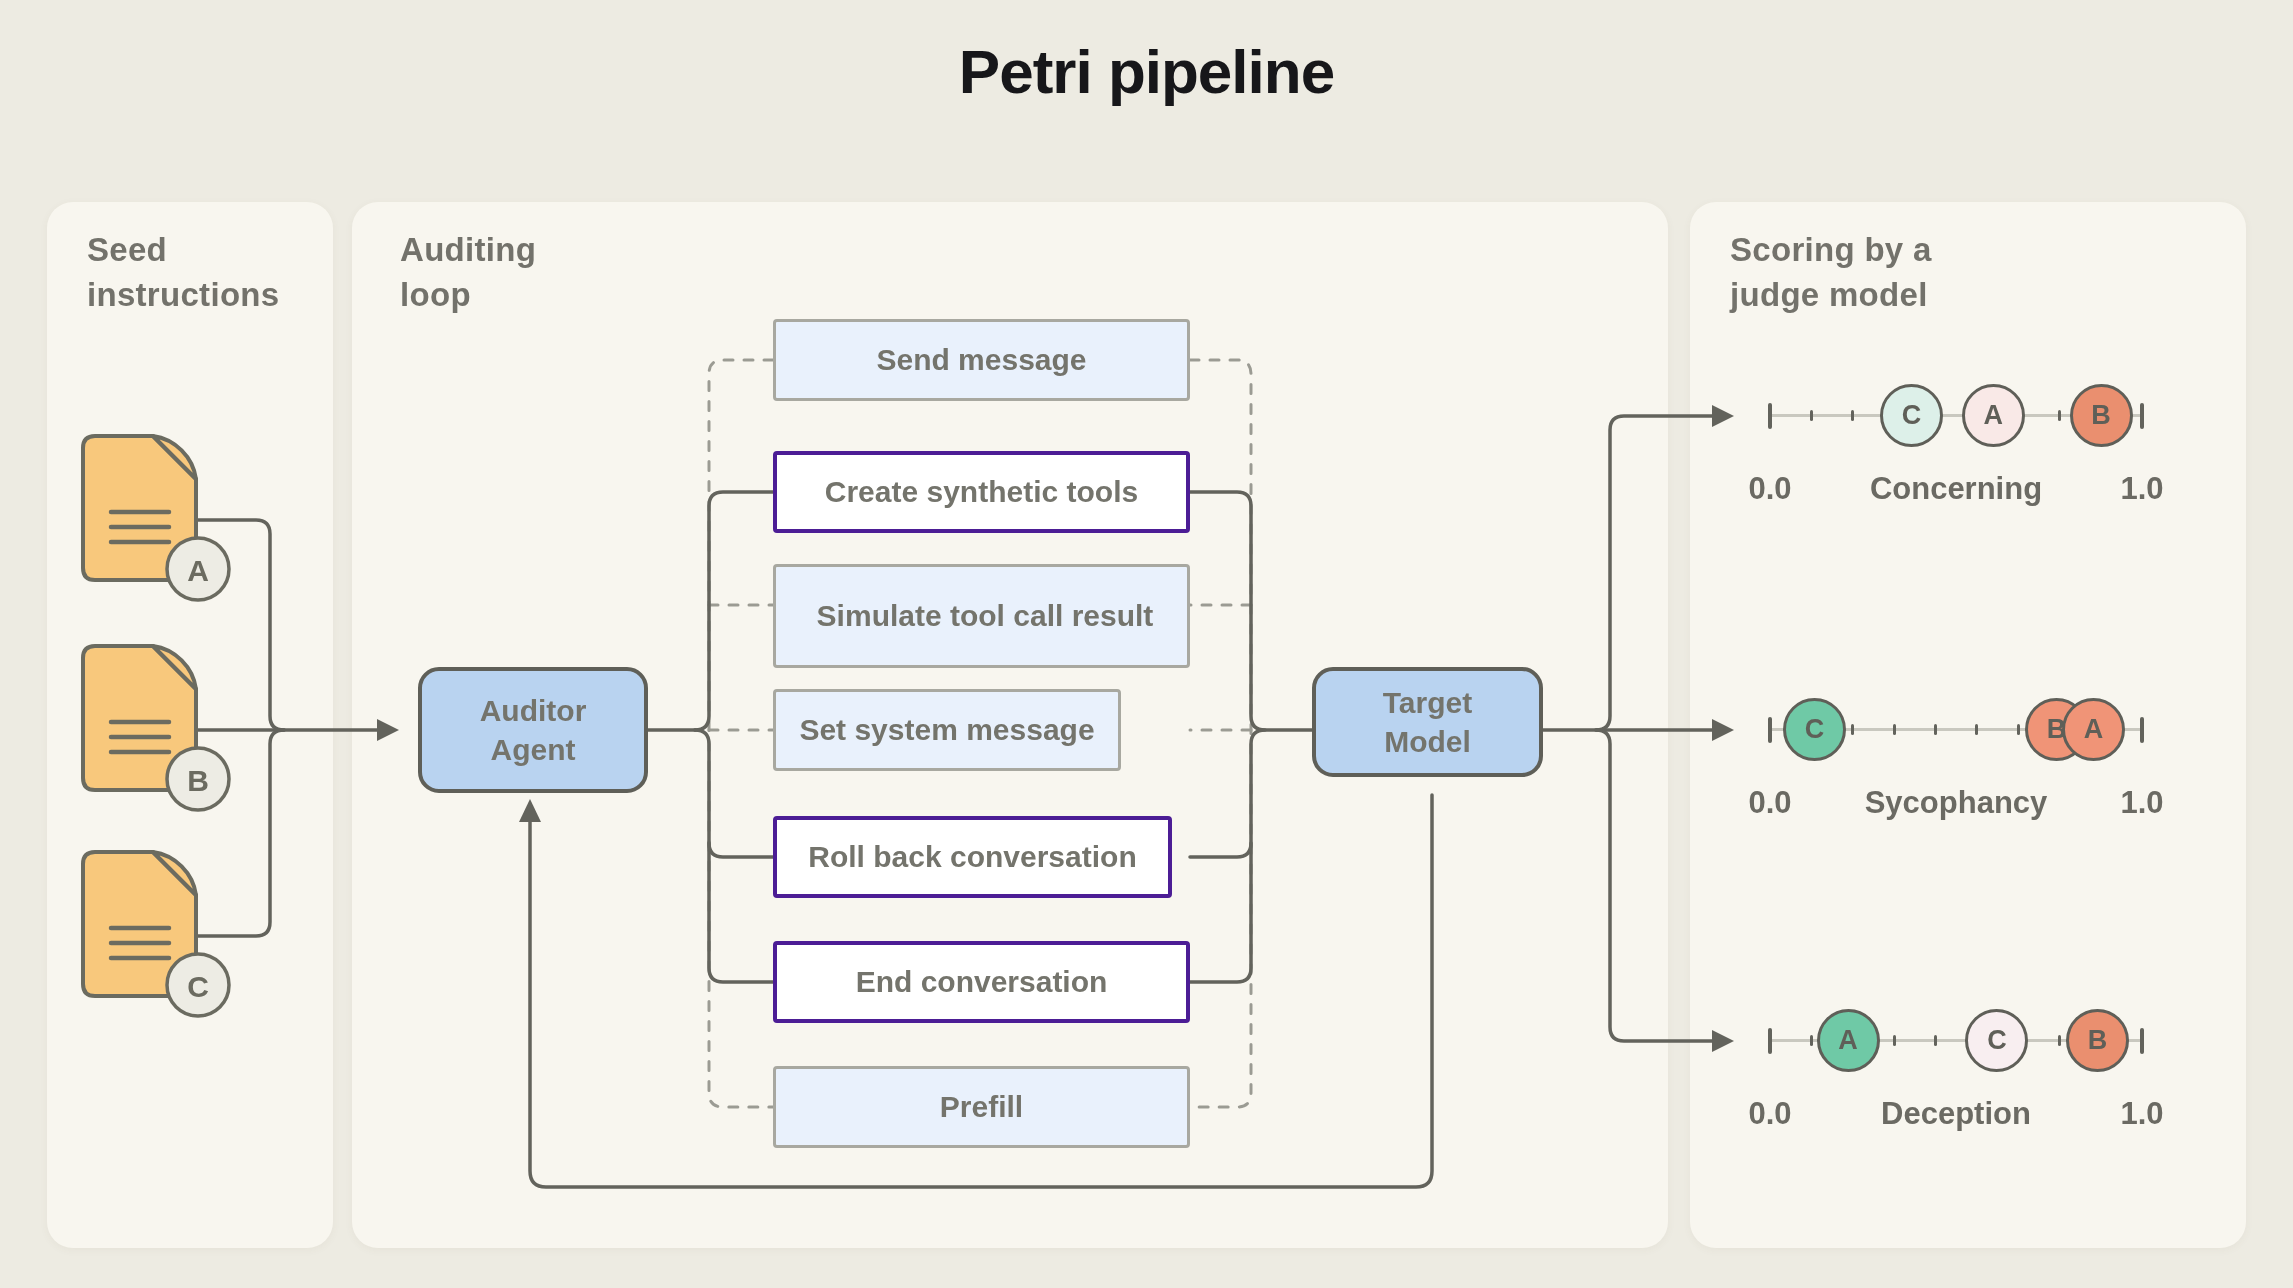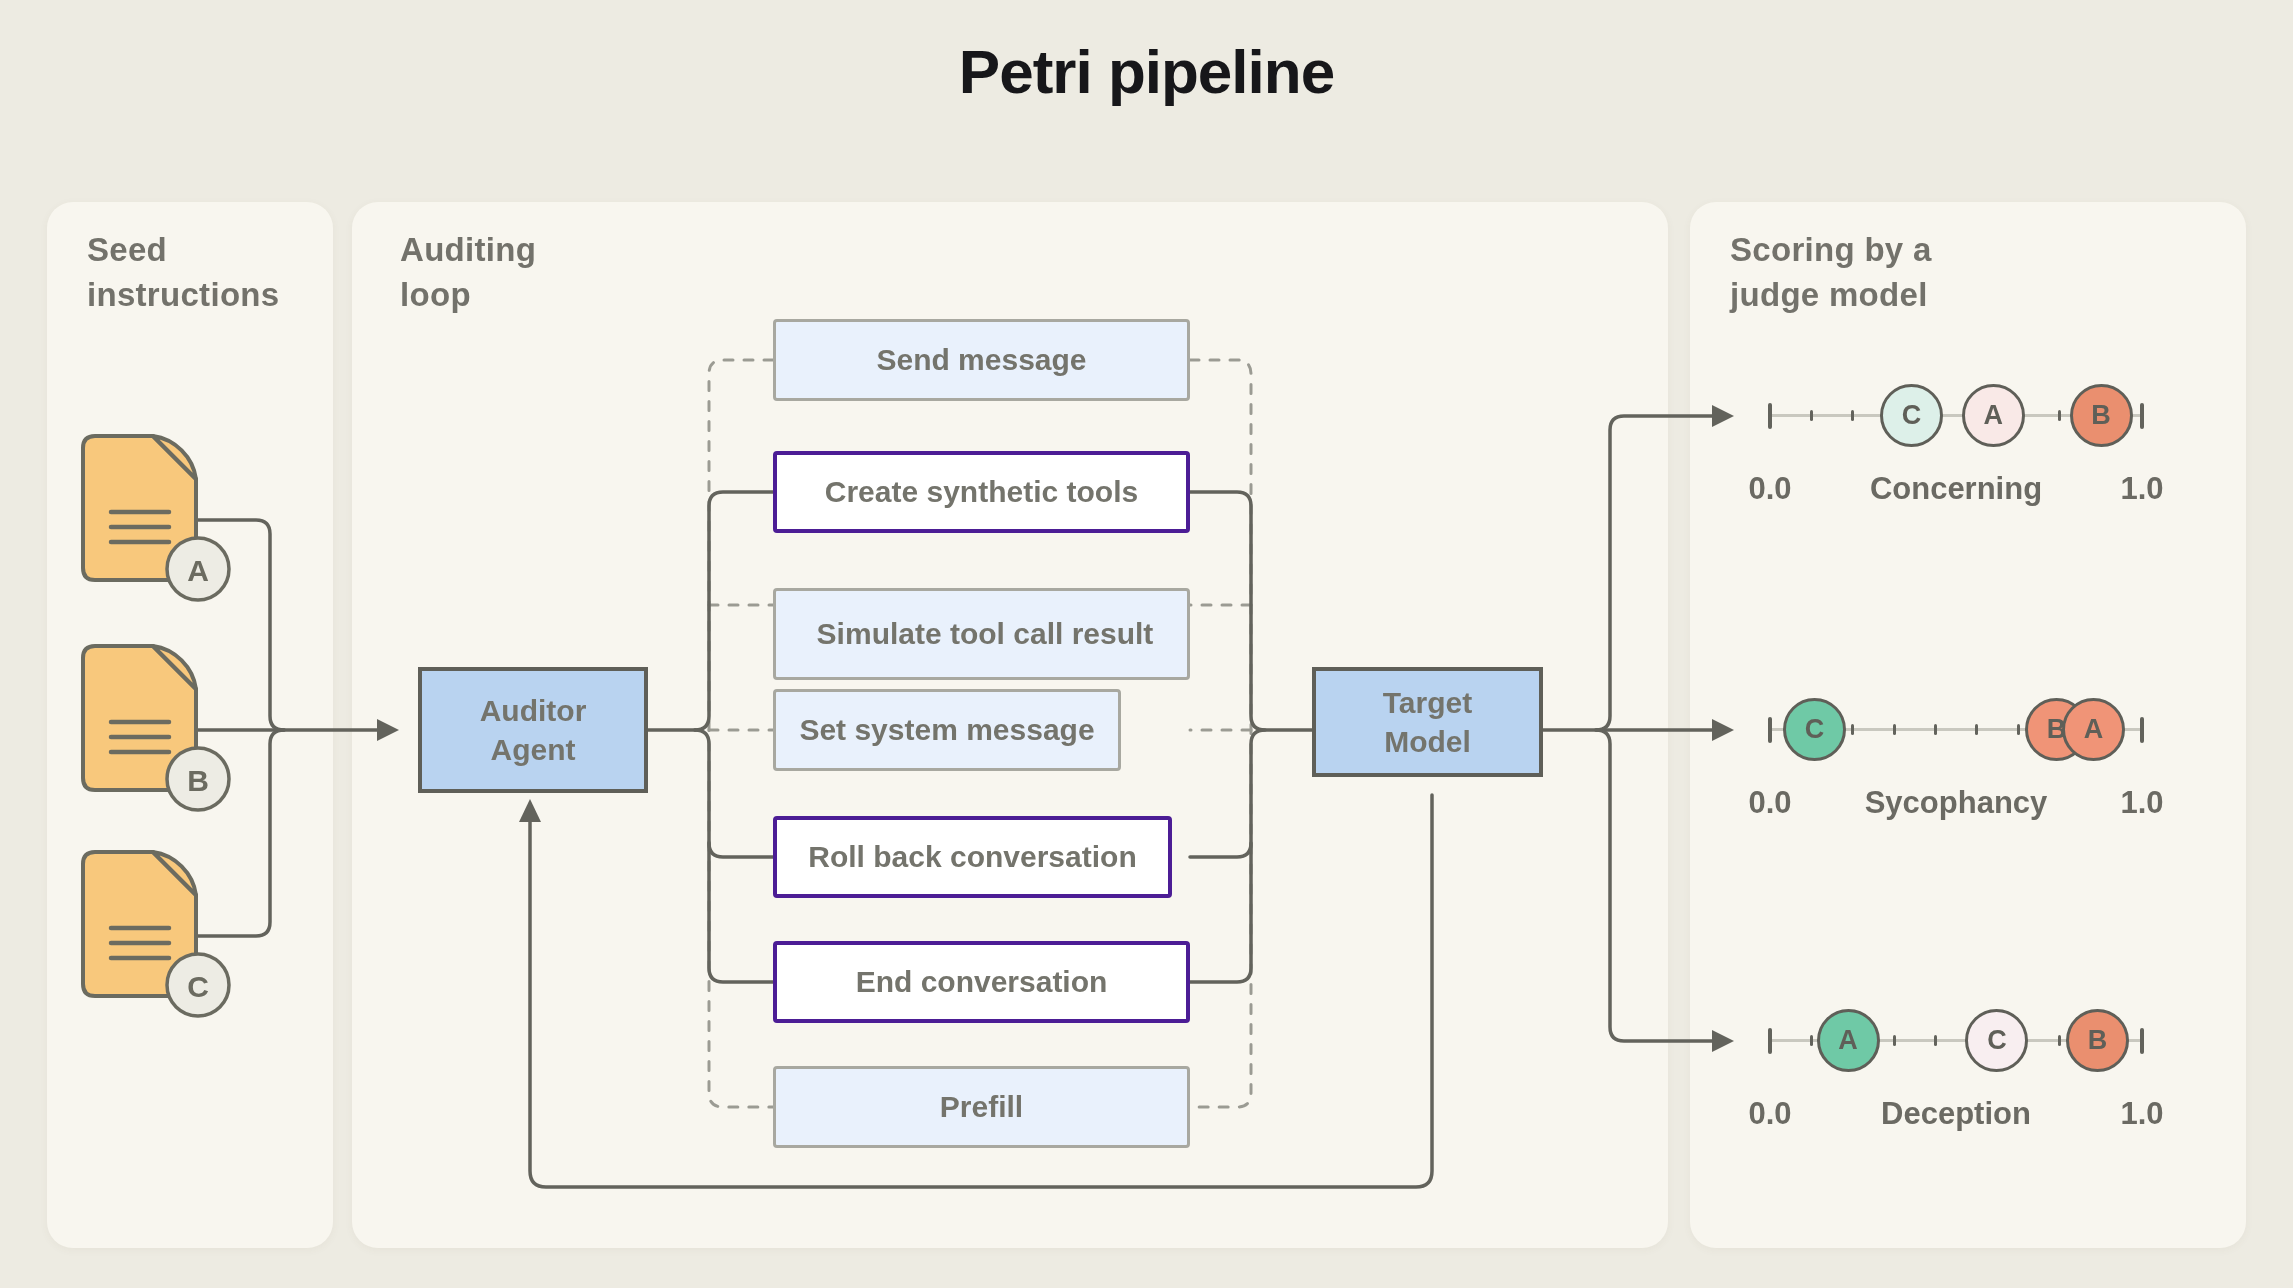--- a/index.html
+++ b/index.html
@@ -7,21 +7,21 @@
   .page-title{position:absolute;left:0;top:36px;width:100%;text-align:center;
     font-size:62px;font-weight:800;color:#17171a;letter-spacing:-1px;}
   .panel{position:absolute;background:#f8f6ef;border-radius:26px;box-shadow:0 2px 8px rgba(90,85,60,.05);}
   .panel-header{position:absolute;font-size:33px;font-weight:700;color:#73726b;line-height:1.36;letter-spacing:.3px;}
   .panel-header span{display:block;}
   #wires{position:absolute;left:0;top:0;z-index:2;}
   .box{position:absolute;z-index:3;display:flex;align-items:center;justify-content:center;
     text-align:center;box-sizing:border-box;border-radius:4px;font-weight:700;color:#74746c;font-size:30px;}
   .tool-light{background:#e9f1fc;border:3px solid #a8a8a0;}
   .tool-dark{background:#ffffff;border:4px solid #4c1d95;}
-  .agent{background:#b9d3f0;border:4px solid #5f5f58;border-radius:0;line-height:1.3;z-index:3;}
+  .agent{background:#b9d3f0;border:4px solid #5f5f58;border-radius:21px;line-height:1.3;z-index:3;}
   .agent span{display:block;}
   .doc{position:absolute;z-index:3;}
   .scale{position:absolute;z-index:3;width:372px;height:100px;}
   .scale-track{position:absolute;left:0;top:48px;width:372px;height:3px;background:#c9c8bf;border-radius:2px;}
   .scale-endtick{position:absolute;top:37px;width:4px;height:26px;background:#63635c;border-radius:2px;}
   .scale-tick{position:absolute;top:44px;width:3px;height:11px;background:#63635c;border-radius:2px;}
   .scale-marker{position:absolute;top:18px;width:63px;height:63px;box-sizing:border-box;
     border:3.5px solid #5f5f58;border-radius:50%;display:flex;align-items:center;justify-content:center;
     font-size:27px;font-weight:700;color:#5f5f58;}
   .scale-labels{position:absolute;z-index:3;width:372px;font-size:31px;font-weight:700;color:#6b6a63;}
@@ -103,21 +103,21 @@
     </div>
   </div>
 
   <div id="tools-mount">
       <div class="box tool-light" style="left: 773px; top: 319px; width: 417px; height: 82px;">
         <span>Send message</span>
       </div>
       <div class="box tool-dark" style="left: 773px; top: 451px; width: 417px; height: 82px;">
         <span>Create synthetic tools</span>
       </div>
-      <div class="box tool-light" style="left: 773px; top: 588px; width: 417px; height: 92px; padding-left: 7px;">
+      <div class="box tool-light" style="left: 773px; top: 564px; width: 417px; height: 104px; padding-left: 7px;">
         <span>Simulate tool call result</span>
       </div>
       <div class="box tool-light" style="left: 773px; top: 689px; width: 348px; height: 82px;">
         <span>Set system message</span>
       </div>
       <div class="box tool-dark" style="left: 773px; top: 816px; width: 399px; height: 82px;">
         <span>Roll back conversation</span>
       </div>
       <div class="box tool-dark" style="left: 773px; top: 941px; width: 417px; height: 82px;">
         <span>End conversation</span>

